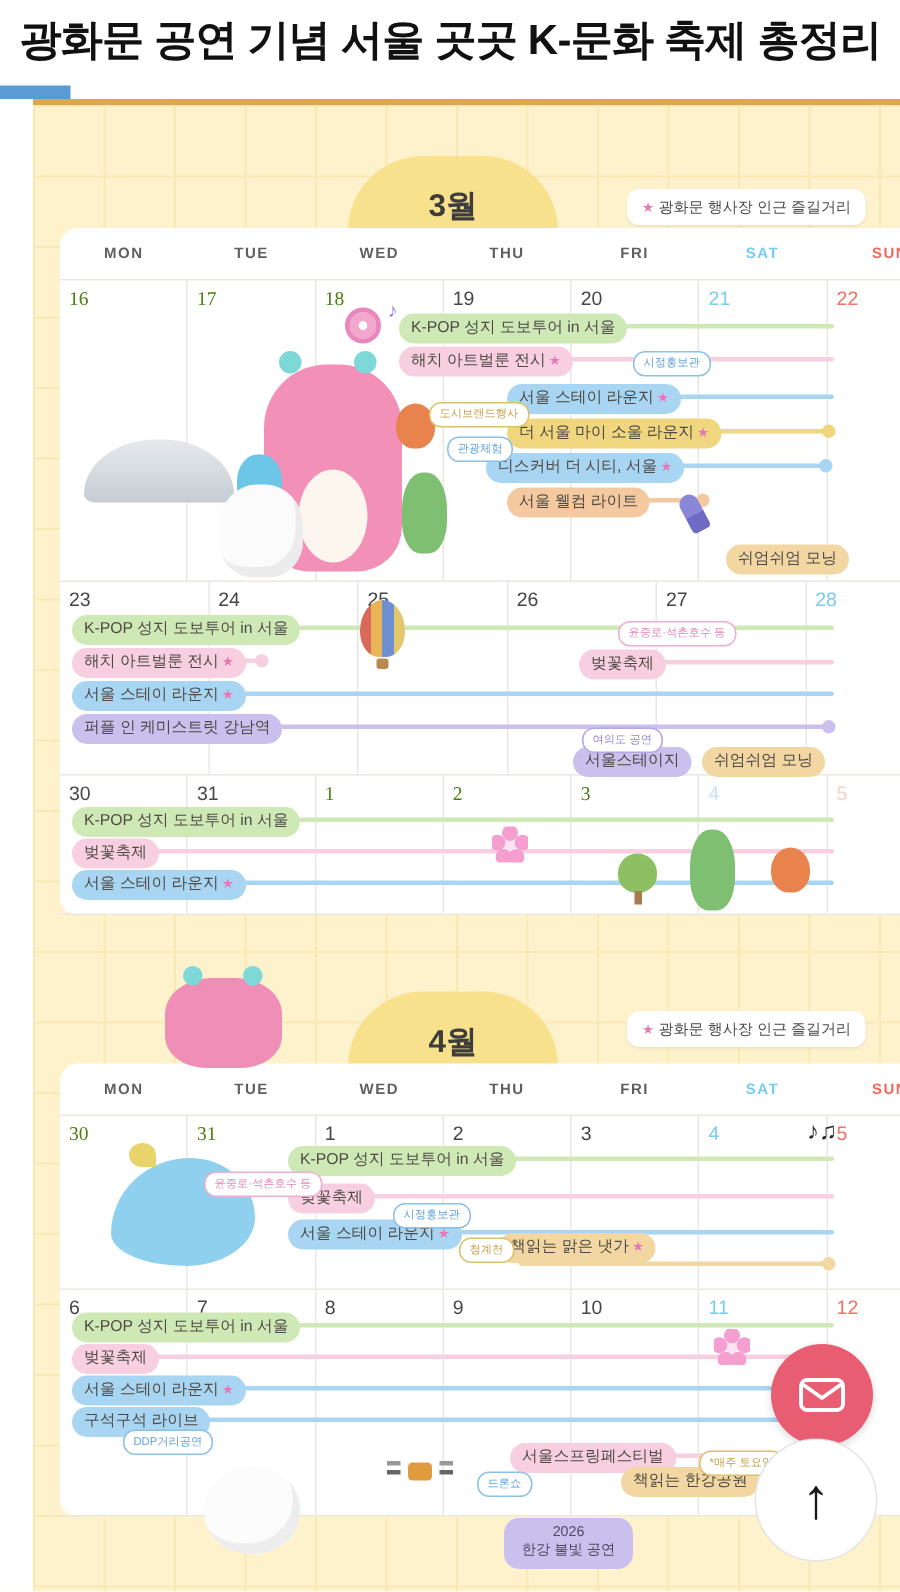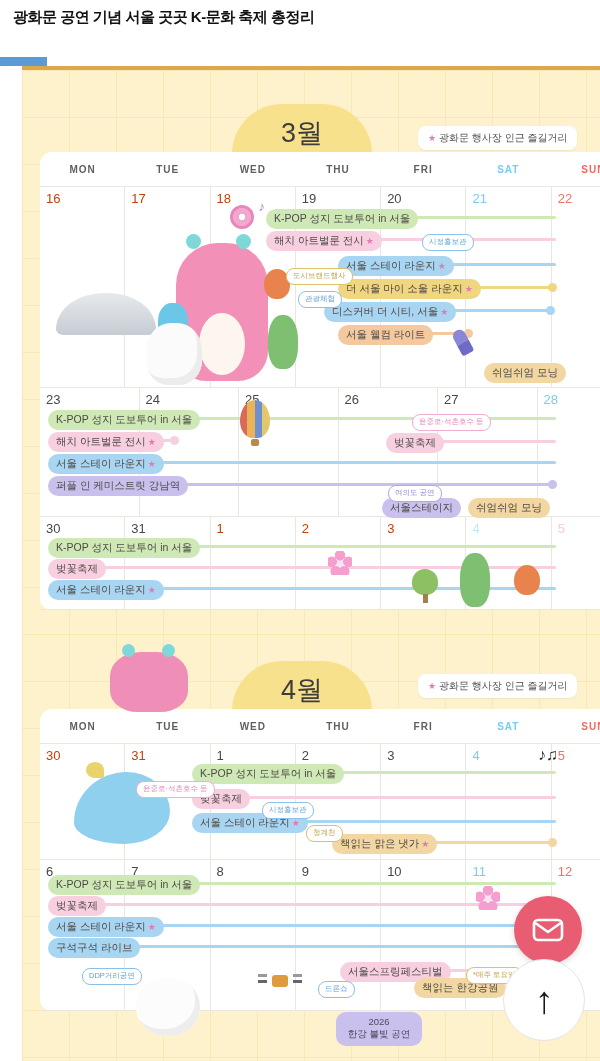--- a/index.html
+++ b/index.html
@@ -1,42 +1,42 @@
 <!DOCTYPE html>
 <html><head>
 <meta charset="utf-8">
 <style>
   html,body{margin:0;padding:0;background:#fff;}
   .page{position:relative;width:600px;height:1061px;overflow:hidden;background:#fff;
         font-family:"Liberation Sans","DejaVu Sans",sans-serif;}
-  .title{position:absolute;left:13px;top:8px;margin:0;font-size:15px;font-weight:bold;
+  .title{position:absolute;left:13px;top:8px;margin:0;font-size:28px;font-weight:bold;
          color:#111;letter-spacing:-0.5px;}
   .blue-tab{position:absolute;left:0;top:57px;width:47px;height:9px;background:#5b9bd5;}
   .panel{position:absolute;left:22px;top:66px;width:578px;height:995px;background:#fdf2cc;
          border-top:4px solid #dca74d;
          background-image:linear-gradient(#f8e8b4 1px,transparent 1px),
                           linear-gradient(90deg,#f8e8b4 1px,transparent 1px);
          background-size:47px 47px;}
   .month-cap{position:absolute;left:210px;width:140px;height:50px;background:#f8e18c;
              border-radius:70px 70px 0 0;display:flex;align-items:flex-end;justify-content:center;
-             padding-bottom:3px;box-sizing:border-box;font-size:27px;font-weight:normal;color:#3d3d3d;}
+             padding-bottom:3px;box-sizing:border-box;font-size:21px;font-weight:bold;color:#3d3d3d;}
   .badge{position:absolute;background:#fff;border-radius:8px;padding:5px 10px;font-size:10px;
          color:#4c4c4c;white-space:nowrap;box-shadow:0 1px 2px rgba(0,0,0,.06);z-index:5;}
   .badge .bstar{color:#e678b6;margin-right:3px;font-size:9px;}
   .card{position:absolute;left:18px;width:596px;background:#fff;border-radius:12px;z-index:2;}
   .dayhead{display:flex;height:34px;align-items:center;}
   .dayhead span{flex:1;text-align:center;font-size:10px;font-weight:bold;letter-spacing:1px;color:#5f5f5f;}
   .dayhead span.sat{color:#74cdf4;}
   .dayhead span.sun{color:#f2685d;}
   .week{position:relative;border-top:1px solid #ebe7e0;}
   .week.last{border-bottom:1px solid #ebe7e0;}
   .cells{position:absolute;inset:0;display:flex;}
   .cell{flex:1;border-right:1px solid #ebe7e0;padding:4px 0 0 6px;font-size:13px;}
   .cell:last-child{border-right:none;}
-  .d-normal{color:#474747;} .d-muted{color:#c2410c;} .d-sat{color:#79ccf2;}
+  .d-normal{color:#474747;} .d-muted{color:#4d7c0f;font-family:Liberation Serif, serif;} .d-sat{color:#79ccf2;}
   .d-sun{color:#f07365;} .d-satm{color:#c3e7f7;} .d-sunm{color:#f8cfc9;}
   .items{position:absolute;inset:0;}
   .pill{position:absolute;font-size:10.5px;line-height:1;padding:4px 8px 5px;border-radius:10px;
         white-space:nowrap;color:#4e4a45;z-index:3;}
   .pill .star,.pill2 .star{color:#e678b6;font-size:9px;margin-left:2px;}
   .pill2{position:absolute;border-radius:10px;padding:4px 4px 5px;text-align:center;font-size:9.5px;
          line-height:1.3;color:#4e4a5e;z-index:3;white-space:pre-line;}
   .evline{position:absolute;height:3px;border-radius:2px;z-index:1;}
   .evdot{position:absolute;width:9px;height:9px;border-radius:50%;z-index:2;}
   .bubble{position:absolute;background:#fff;border:1px solid;font-size:7.5px;padding:2px 6px 3px;
@@ -241,21 +241,21 @@
             <div class="pill c-green" style="left: 152px; top: 20px;"><span>K-POP 성지 도보투어 in 서울</span></div>
             <div class="bubble b-pink" style="left: 96px; top: 37px;">윤중로·석촌호수 등</div>
             <div class="evline c-pink" style="left: 166px; top: 52px; width: 350px;"></div>
             <div class="pill c-pink" style="left: 152px; top: 45px;"><span>벚꽃축제</span></div>
             <div class="bubble b-blue" style="left: 222px; top: 58px;">시정홍보관</div>
             <div class="evline c-blue" style="left: 166px; top: 76px; width: 350px;"></div>
             <div class="pill c-blue" style="left: 152px; top: 69px;"><span>서울 스테이 라운지</span><span class="star">★</span></div>
             <div class="bubble b-yellow" style="left: 266px; top: 81px;">청계천</div>
             <div class="evline c-tan" style="left: 306px; top: 97px; width: 206px;"></div>
             <div class="evdot c-tan" style="left: 508px; top: 94px;"></div>
-            <div class="pill c-tan" style="left: 292px; top: 90px;"><span>책읽는 맑은 냇가</span><span class="star">★</span></div>
+            <div class="pill c-tan" style="left: 292px; top: 78px;"><span>책읽는 맑은 냇가</span><span class="star">★</span></div>
             <div class="deco deco-dino-blue" style="left: 34px; top: 28px;"></div>
             <div class="deco deco-notes" style="left: 498px; top: 2px;">♪♫</div>
           </div>
         </div>
         <div class="week last" style="height: 150px;">
           <div class="cells">
             <div class="cell d-normal">6</div>
             <div class="cell d-normal">7</div>
             <div class="cell d-normal">8</div>
             <div class="cell d-normal">9</div>
@@ -266,21 +266,21 @@
           <div class="items">
             <div class="evline c-green" style="left: 22px; top: 22px; width: 494px;"></div>
             <div class="pill c-green" style="left: 8px; top: 15px;"><span>K-POP 성지 도보투어 in 서울</span></div>
             <div class="evline c-pink" style="left: 22px; top: 43px; width: 494px;"></div>
             <div class="pill c-pink" style="left: 8px; top: 36px;"><span>벚꽃축제</span></div>
             <div class="deco deco-flower" style="left: 436px; top: 26px;"></div>
             <div class="evline c-blue" style="left: 22px; top: 64px; width: 494px;"></div>
             <div class="pill c-blue" style="left: 8px; top: 57px;"><span>서울 스테이 라운지</span><span class="star">★</span></div>
             <div class="evline c-blue" style="left: 22px; top: 85px; width: 494px;"></div>
             <div class="pill c-blue" style="left: 8px; top: 78px;"><span>구석구석 라이브</span></div>
-            <div class="bubble b-blue" style="left: 42px; top: 108px;">DDP거리공연</div>
+            <div class="bubble b-blue" style="left: 42px; top: 93px;">DDP거리공연</div>
             <div class="evline c-pink" style="left: 314px; top: 109px; width: 198px;"></div>
             <div class="pill c-pink" style="left: 300px; top: 102px;"><span>서울스프링페스티벌</span></div>
             <div class="bubble b-yellow" style="left: 426px; top: 107px;">*매주 토요일</div>
             <div class="bubble b-blue" style="left: 278px; top: 121px;">드론쇼</div>
             <div class="pill2 c-purple" style="left: 296px; top: 116px; width: 78px; margin-top: 36px;"><span>2026
 한강 불빛 공연</span></div>
             <div class="pill c-tan" style="left: 374px; top: 118px;"><span>책읽는 한강공원</span></div>
             <div class="deco deco-drone" style="left: 218px; top: 114px;"></div>
             <div class="deco deco-char-fluffy" style="left: 96px; top: 118px;"></div>
           </div>

